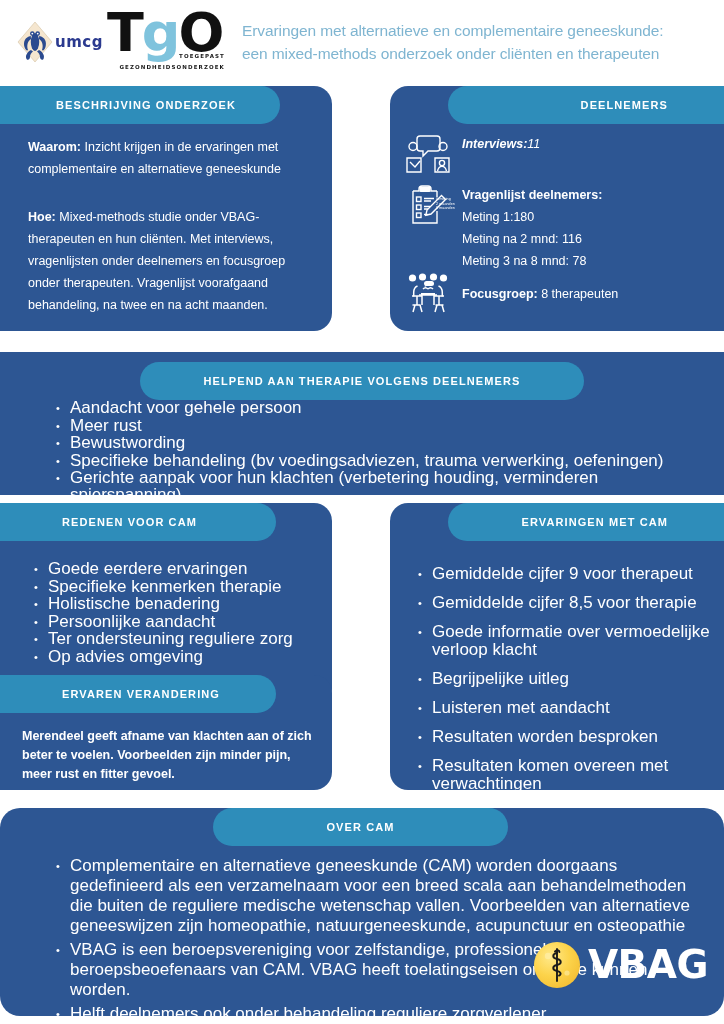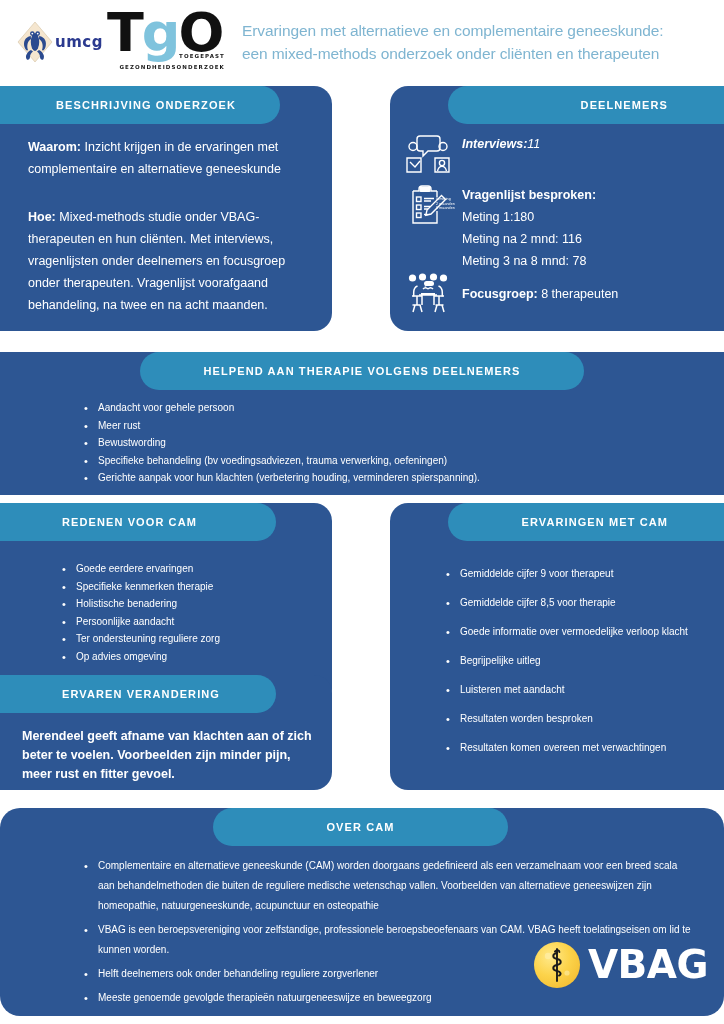--- a/index.html
+++ b/index.html
@@ -123,22 +123,21 @@
 
   ul.bullets {
     position: absolute;
     list-style: none;
     color: #ffffff;
     font-family: "Liberation Sans", sans-serif;
   }
   ul.bullets li {
     position: relative;
     padding-left: 14px;
-    font-size: 10px;
-    margin-left: 28px;
+    font-size: 17px;
   }
   ul.bullets li::before {
     content: "\2022";
     position: absolute;
     left: 0; top: 0;
     color: #ffffff;
     font-size: 11px;
   }
 
   
@@ -268,21 +267,21 @@
         <rect x="15.5" y="2.5" width="11" height="5.5" rx="1.2" fill="#ffffff" stroke="none"></rect>
         <rect x="12.5" y="13" width="4.5" height="4.5"></rect>
         <rect x="12.5" y="21" width="4.5" height="4.5"></rect>
         <rect x="12.5" y="29" width="4.5" height="4.5"></rect>
         <path d="M20 14.5 h10 M20 17 h7"></path>
         <path d="M20 22.5 h6 M20 25 h4"></path>
         <path d="M20 30.5 h4"></path>
         <path d="M37.5 11.5 l4 4 l-14.5 14.5 l-5.2 1.2 l1.2 -5.2 z"></path>
       </svg>
       <div class="dn-text">
-        <b>Vragenlijst besproken:</b><br>
+        <b>Vragenlijst deelnemers:</b><br>
         <span>Meting 1:180</span><br>
         <span>Meting na 2 mnd: 116</span><br>
         <span>Meting 3 na 8 mnd: 78</span>
       </div>
     </div>
     <div class="clip-labels" style="left:46px; top:111px;">
       <div>0-meting</div>
       <div>2 maanden</div>
       <div>8 maanden</div>
     </div>
@@ -310,21 +309,21 @@
           <path d="M24 17 c1.5 -1.5 3.5 -1.5 5 0"></path>
         </g>
       </svg>
       <div class="dn-text">
         <b>Focusgroep:</b><span> 8 therapeuten</span>
       </div>
     </div>
   </div>
 
   <div class="card sq" style="left:0; top:352px; width:724px; height:143px;">
-    <div class="pill round-all" style="left:140px; top:0; width:444px;">
+    <div class="pill round-all" style="left:140px; top:10px; width:444px;">
       <span>HELPEND AAN THERAPIE VOLGENS DEELNEMERS</span>
     </div>
 
     <ul class="bullets tight" style="left:56px; top:48px; width:640px;">
       <li>Aandacht voor gehele persoon</li>
       <li>Meer rust</li>
       <li>Bewustwording</li>
       <li>Specifieke behandeling (bv voedingsadviezen, trauma verwerking, oefeningen)</li>
       <li>Gerichte aanpak voor hun klachten (verbetering houding, verminderen spierspanning).</li>
     </ul>

